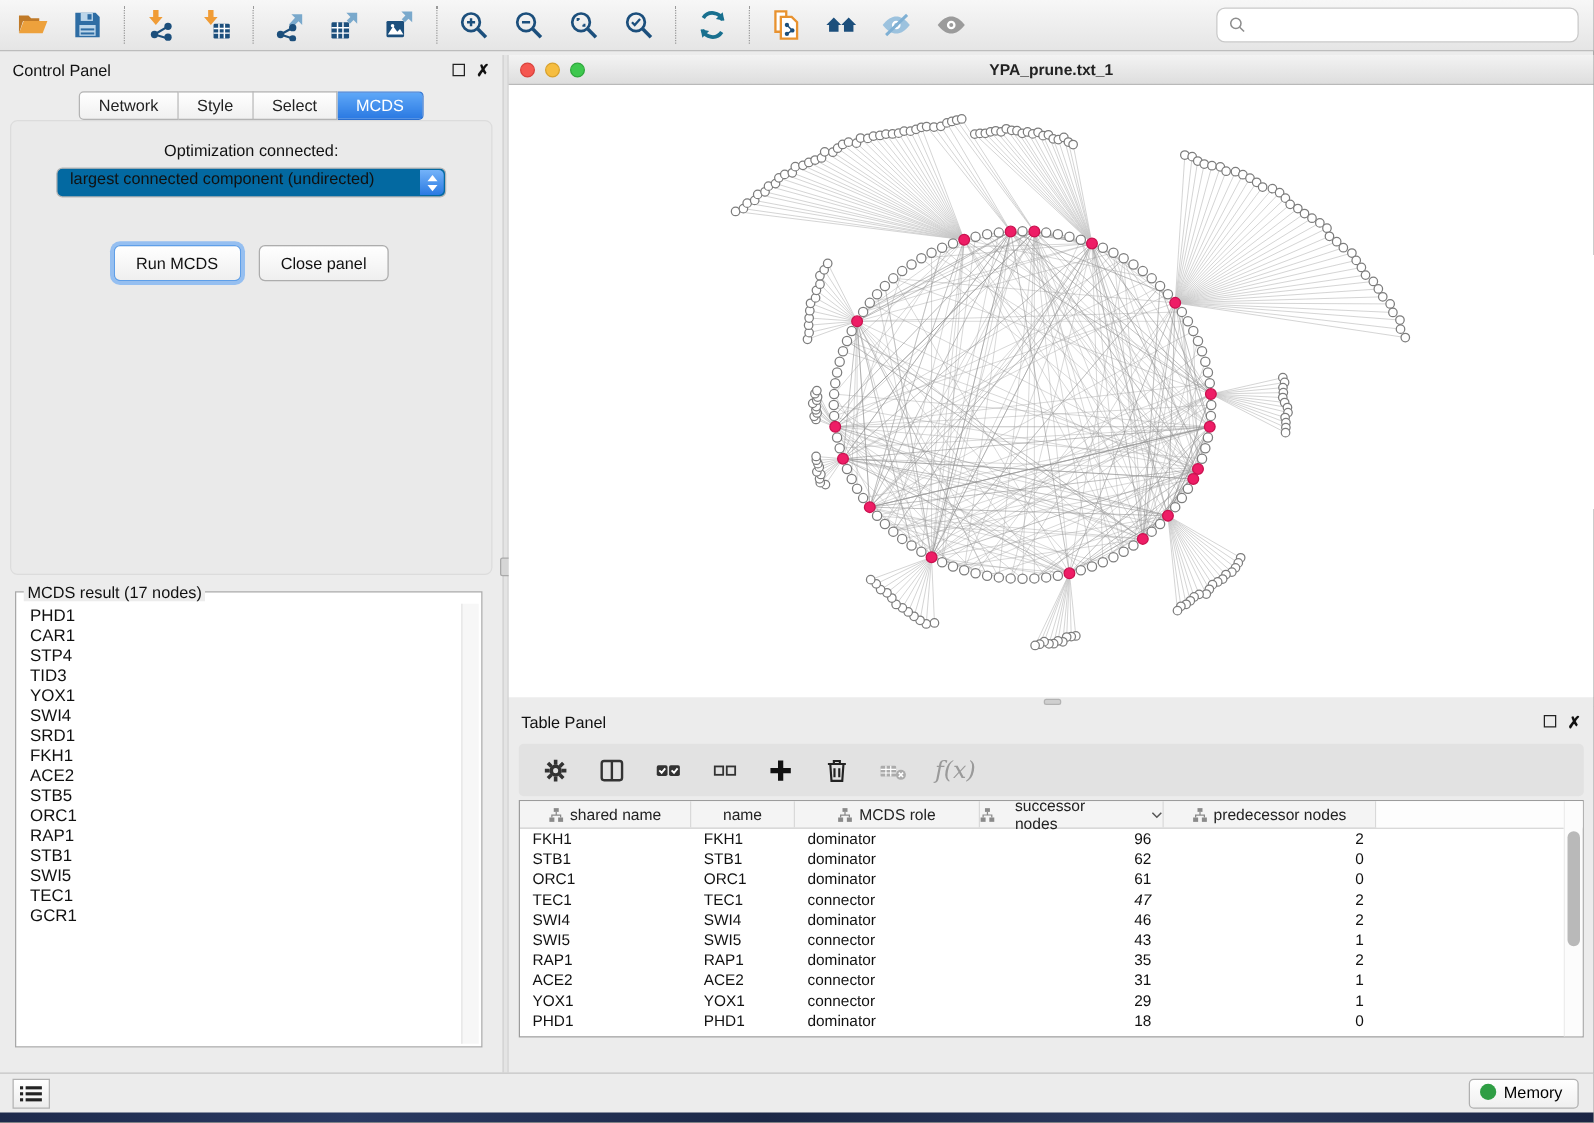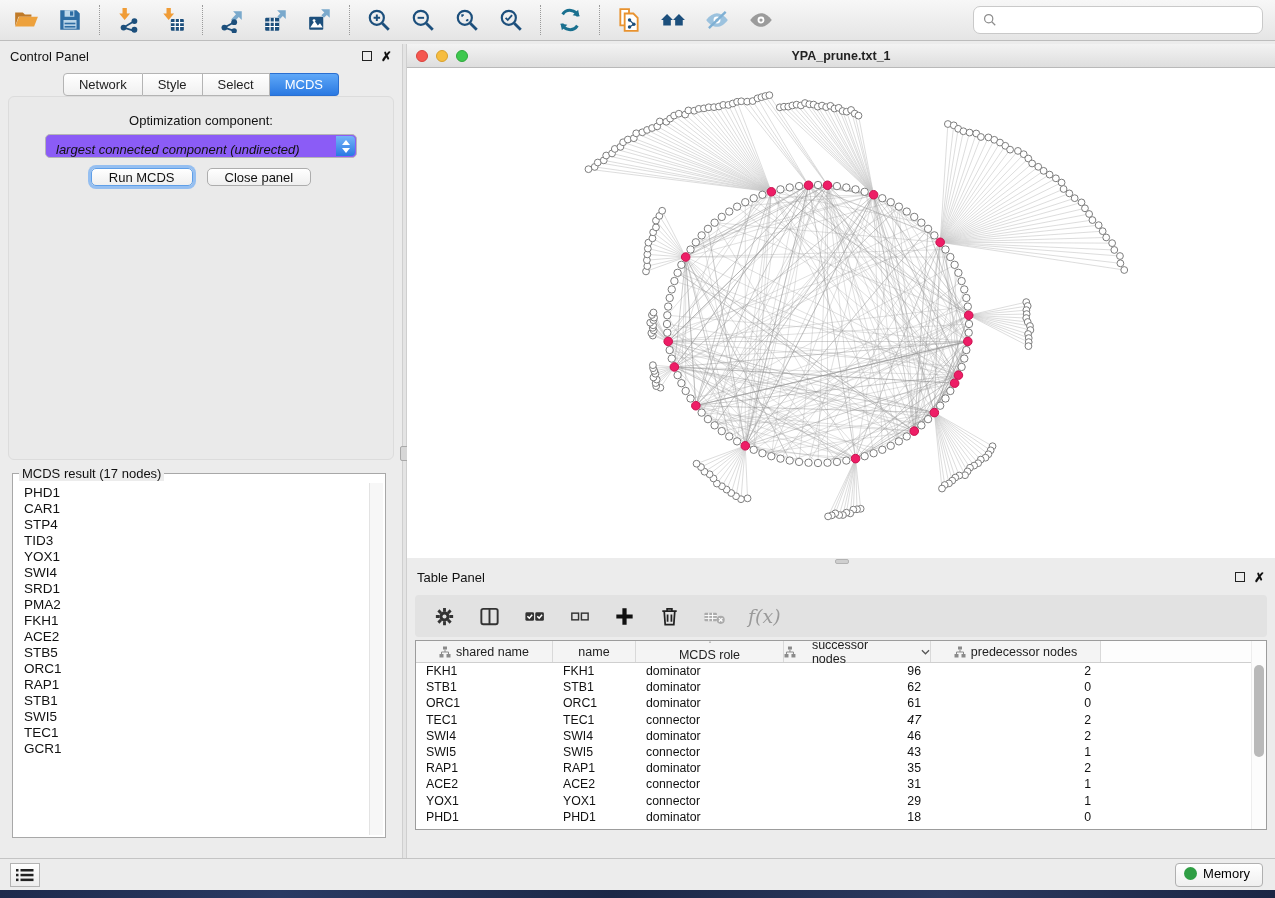--- a/index.html
+++ b/index.html
@@ -42,33 +42,33 @@
   .tab:last-child { border-radius:0 4px 4px 0; }
   .tab.active { background:linear-gradient(#5fa8f8,#2a79e2); border-color:#2a6fd0; color:#fff; }
   .cp-tabs { position:absolute; left:0; top:29px; width:100%; display:flex; justify-content:center; }
   .cp-card {
     position:absolute; left:8px; top:52px; width:386px; height:364px;
     background:#eaeaea; border:1px solid #dcdcdc; border-radius:6px;
   }
   .opt-label { position:absolute; left:0; top:16px; width:100%; text-align:center; font-size:13px; }
   .select-row { position:absolute; left:0; top:37px; width:100%; display:flex; justify-content:center; }
   .select {
-    position:relative; width:312px; height:24px; background:#8b5cf6; border:1px solid #b5b5b5; border-radius:5px;
-    display:flex; align-items:flex-end; font-size:13px; padding:0 26px 0 10px; cursor:pointer; white-space:nowrap;font-style:italic;
+    position:relative; width:312px; height:24px; background:#0369a1; border:1px solid #b5b5b5; border-radius:5px;
+    display:flex; align-items:flex-start; font-size:13px; padding:0 26px 0 10px; cursor:pointer; white-space:nowrap;
   }
   .stepper {
     position:absolute; right:1px; top:1px; bottom:1px; width:19px; border-radius:0 4px 4px 0;
     background:linear-gradient(#74b3f9,#2a79e2); display:flex; flex-direction:column; align-items:center; justify-content:center; gap:3px;
   }
   .tri-up { width:0; height:0; border-left:4px solid transparent; border-right:4px solid transparent; border-bottom:5px solid #fff; }
   .tri-down { width:0; height:0; border-left:4px solid transparent; border-right:4px solid transparent; border-top:5px solid #fff; }
   .btn-row { position:absolute; left:0; top:71px; width:100%; display:flex; justify-content:center; gap:14px; }
   .btn {
-    height:18px; padding:0 17px; font-size:13px; font-family:inherit; color:#111; cursor:pointer;
-    background:linear-gradient(#ffffff,#efefef); border:1px solid #ad adad; border:1px solid #adadad; border-radius:5px;
+    height:29px; padding:0 17px; font-size:13px; font-family:inherit; color:#111; cursor:pointer;
+    background:linear-gradient(#ffffff,#efefef); border:1px solid #ad adad; border:1px solid #adadad; border-radius:5px;margin-top:28px;
   }
   .btn.focused { box-shadow:0 0 0 3px rgba(92,162,245,.6); border-color:#5f9fe8; }
   .cp-fieldset {
     position:absolute; left:12px; top:422px; width:374px; height:372px;
     border:1px solid #a8a8a8; background:#fff;
   }
   .cp-fieldset legend { font-size:13px; color:#111; margin-left:6px; padding:0 3px; background:#ececec; }
   .mcds-list { position:absolute; left:2px; top:2px; right:17px; bottom:2px; overflow:hidden;
     font-size:13.5px; line-height:16px; padding:2px 0 0 9px; }
   .list-item { height:16px; }
@@ -324,21 +324,21 @@
     </div>
     <div class="cp-tabs">
         <div class="tabs" id="cp-tabs">
           <button class="tab">Network</button>
           <button class="tab">Style</button>
           <button class="tab">Select</button>
           <button class="tab active">MCDS</button>
         </div>
       </div>
     <div class="cp-card">
-      <div class="opt-label">Optimization component:</div>
+      <div class="opt-label">Optimization connected:</div>
       <div class="select-row">
         <div class="select">
           <span>largest connected component (undirected)</span>
           <span class="stepper">
               <span class="tri-up"></span>
               <span class="tri-down"></span>
             </span>
         </div>
       </div>
       <div class="btn-row">
@@ -349,21 +349,20 @@
     <fieldset class="cp-fieldset">
       <legend>MCDS result (17 nodes)</legend>
       <div class="mcds-list" id="mcds-list">
           <div class="list-item">PHD1</div>
           <div class="list-item">CAR1</div>
           <div class="list-item">STP4</div>
           <div class="list-item">TID3</div>
           <div class="list-item">YOX1</div>
           <div class="list-item">SWI4</div>
           <div class="list-item">SRD1</div>
-          <div class="list-item">PMA2</div>
           <div class="list-item">FKH1</div>
           <div class="list-item">ACE2</div>
           <div class="list-item">STB5</div>
           <div class="list-item">ORC1</div>
           <div class="list-item">RAP1</div>
           <div class="list-item">STB1</div>
           <div class="list-item">SWI5</div>
           <div class="list-item">TEC1</div>
           <div class="list-item">GCR1</div>
         </div>
@@ -1212,21 +1211,21 @@
               <rect x="4" y="0.5" width="4" height="3" fill="#8a8a8a"></rect>
               <rect x="0.5" y="8" width="4" height="3.5" fill="#8a8a8a"></rect>
               <rect x="7.5" y="8" width="4" height="3.5" fill="#8a8a8a"></rect>
               <path d="M6 3.5v2.5M2.5 8V6h7v2" stroke="#8a8a8a" fill="none"></path>
             </svg>
             <span>shared name</span>
           </div>
           <div class="th" style="width: 83px;">
             <span>name</span>
           </div>
-          <div class="th" style="width: 148px; flex-direction: column;">
+          <div class="th" style="width: 148px;">
             <svg viewBox="0 0 12 12" class="ns-icon">
               <rect x="4" y="0.5" width="4" height="3" fill="#8a8a8a"></rect>
               <rect x="0.5" y="8" width="4" height="3.5" fill="#8a8a8a"></rect>
               <rect x="7.5" y="8" width="4" height="3.5" fill="#8a8a8a"></rect>
               <path d="M6 3.5v2.5M2.5 8V6h7v2" stroke="#8a8a8a" fill="none"></path>
             </svg>
             <span>MCDS role</span>
           </div>
           <div class="th" style="width: 147px; gap: 16px;">
             <svg viewBox="0 0 12 12" class="ns-icon">

